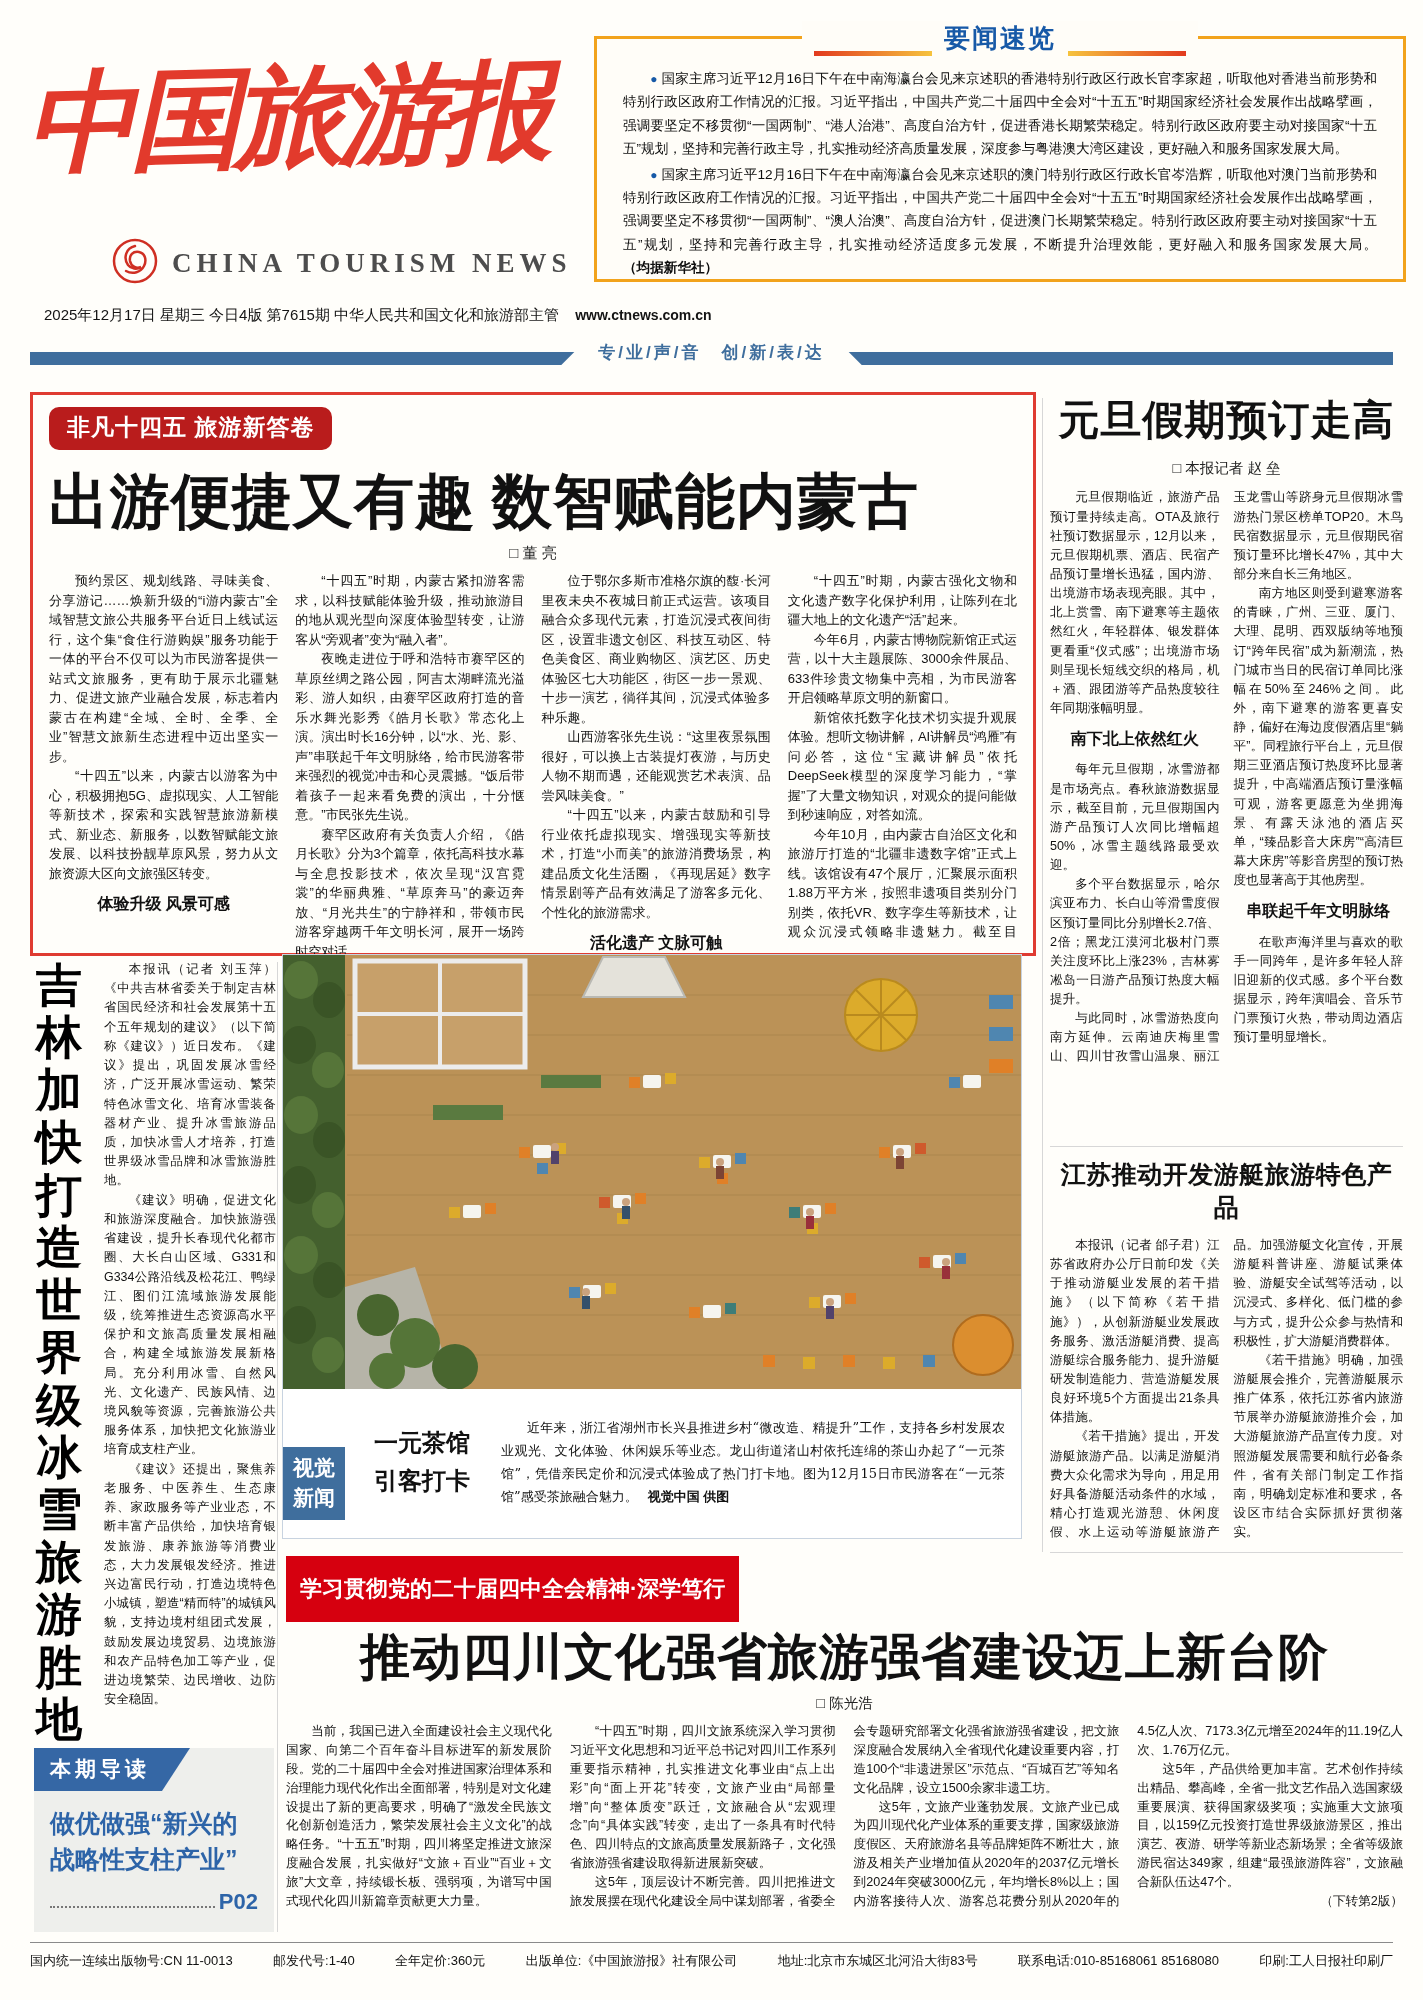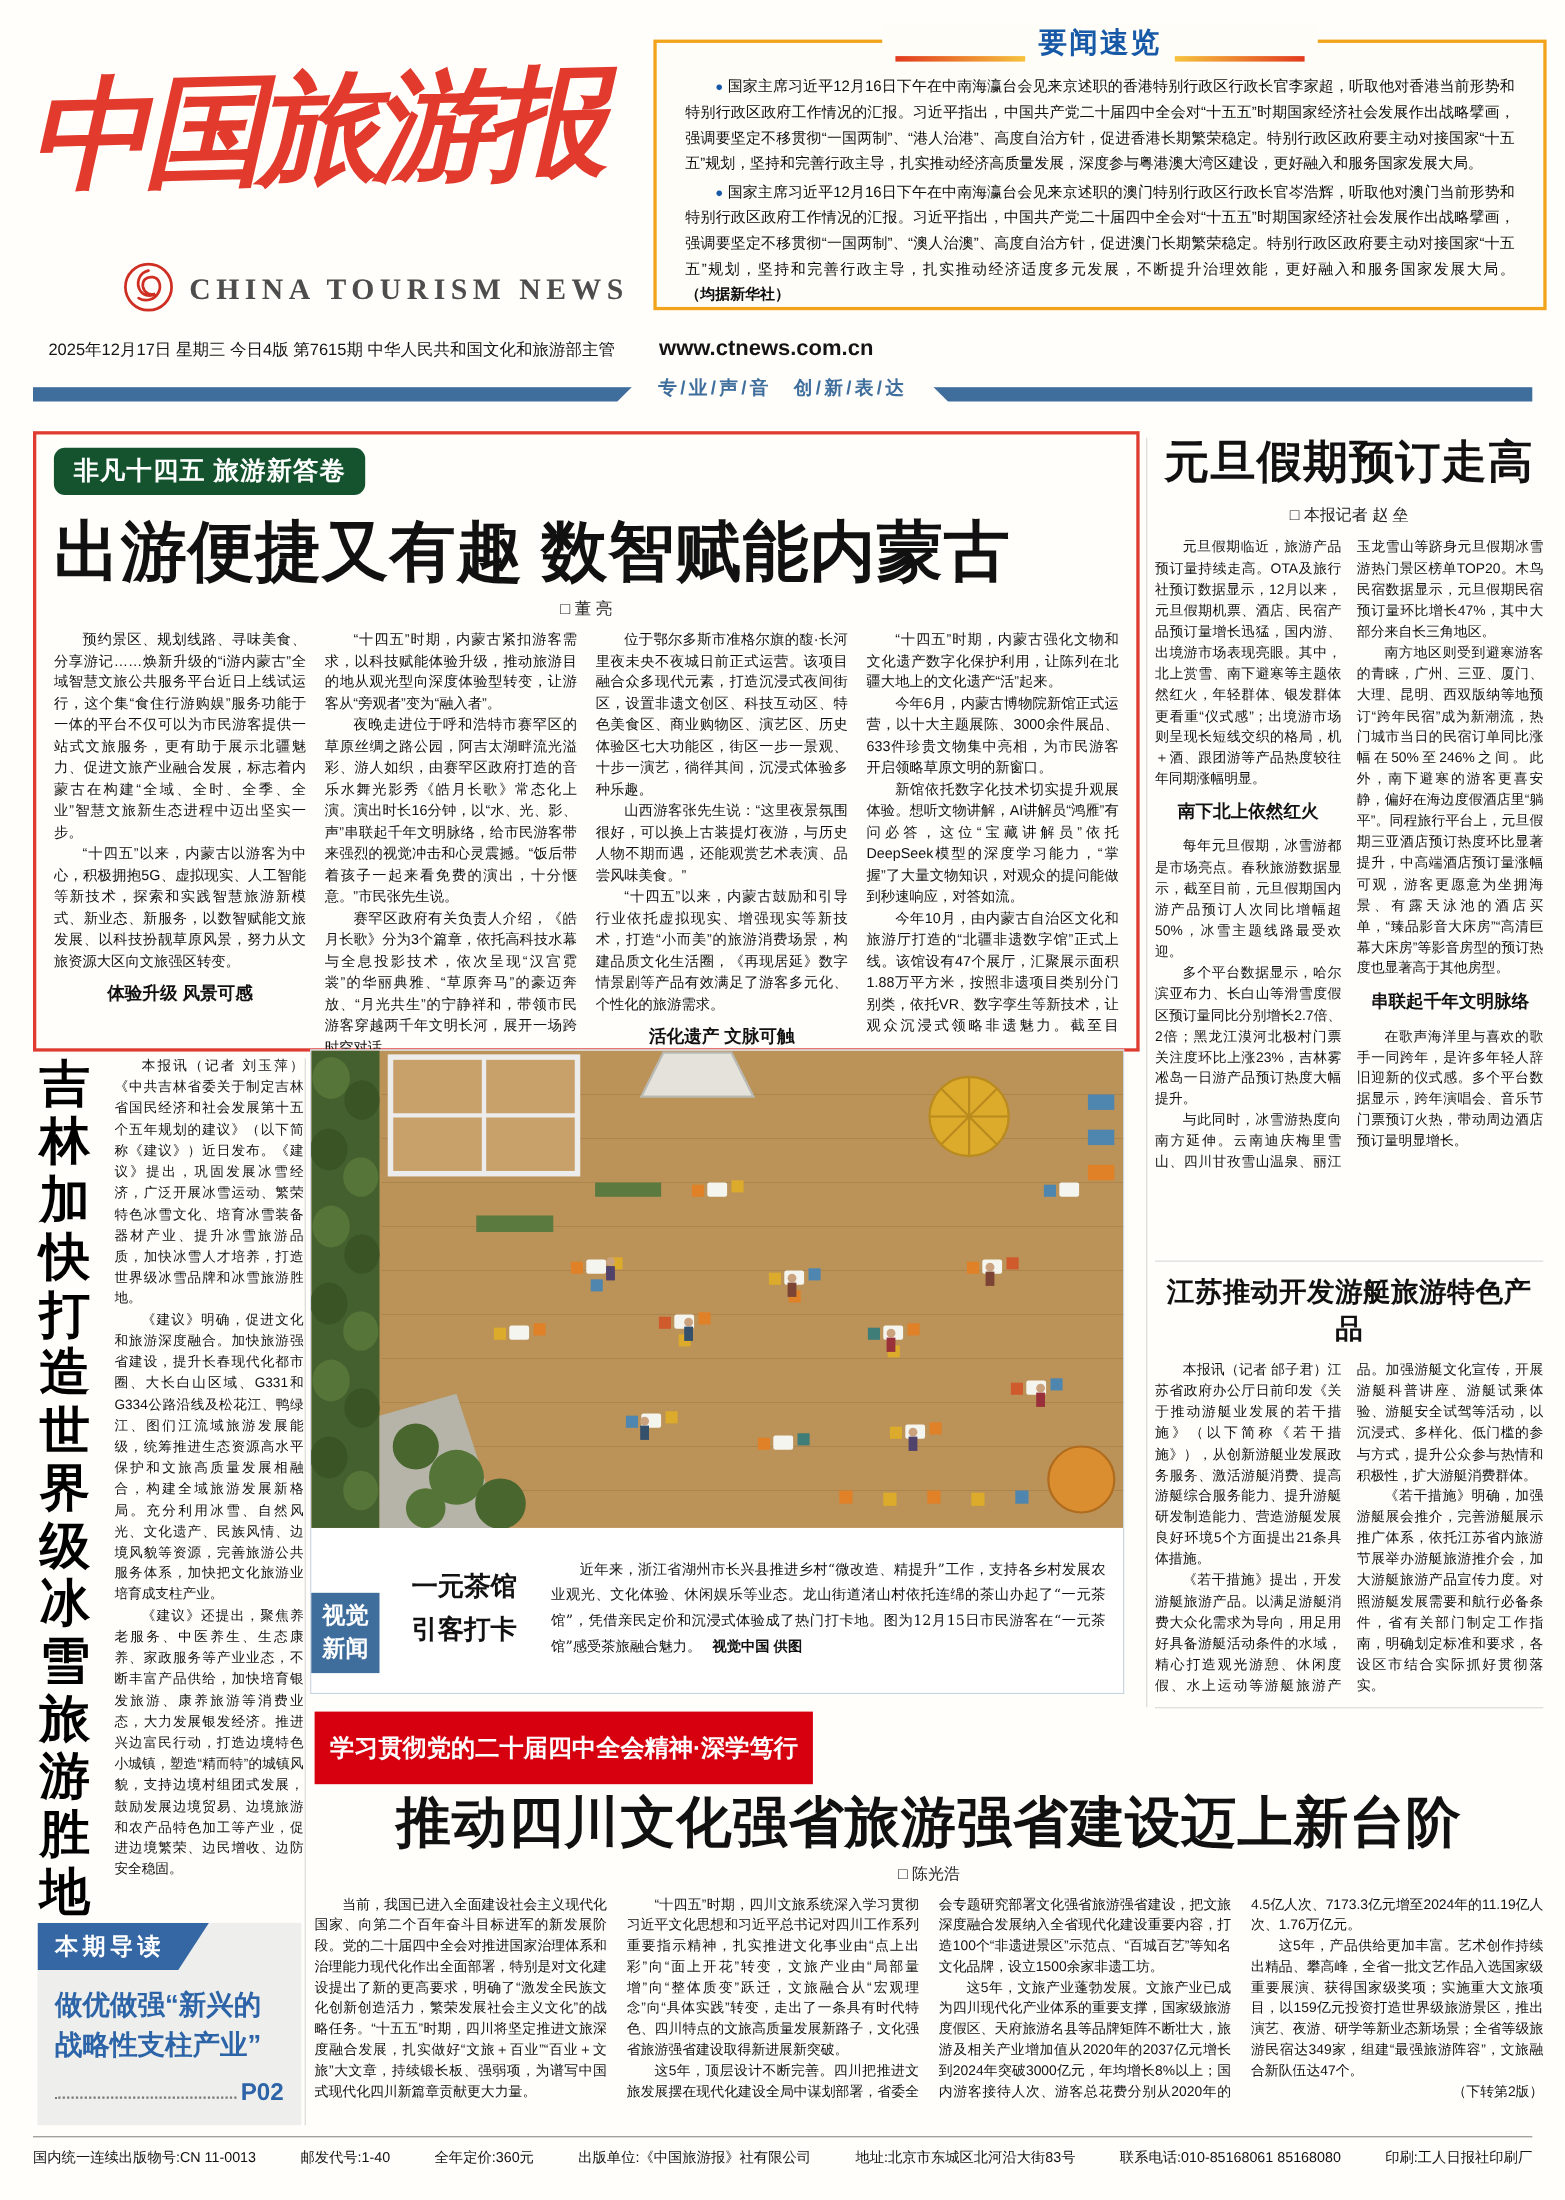--- a/index.html
+++ b/index.html
@@ -11,21 +11,21 @@
   
   .logo-script{position:absolute;left:26px;top:16px;width:566px;height:212px;
     font-family:"DejaVu Serif","Liberation Serif",serif;font-style:italic;font-weight:bold;
     font-size:110px;line-height:200px;color:#e23a2c;letter-spacing:-6px;transform:rotate(-1.5deg);
     white-space:nowrap;}
   .logo-row{position:absolute;left:112px;top:238px;display:flex;align-items:center;gap:14px;}
   .logo-en{font-family:"Liberation Serif","DejaVu Serif",serif;font-weight:bold;font-size:27px;
     letter-spacing:5px;color:#4d4d4d;}
   .dateline-row{position:absolute;left:44px;top:306px;display:flex;gap:16px;align-items:baseline;white-space:nowrap;}
   .dateline{font-size:15px;color:#141414;}
-  .website{font-size:20px;font-weight:bold;color:#141414;margin-left:24px;}
+  .website{font-size:14px;font-weight:bold;color:#141414;}
 
   
   .brief{position:absolute;left:594px;top:36px;width:812px;height:246px;border:3px solid #f2a31c;
     background:#fffdf8;padding:26px 26px 8px;}
   .brief-head{position:absolute;top:-18px;left:50%;transform:translateX(-50%);
     display:flex;align-items:flex-end;gap:12px;background:#fffdf8;padding:0 12px;}
   .brief-bar{width:118px;height:5px;background:linear-gradient(90deg,#e23a1f,#f6c33e);}
   .brief-bar.rev{background:linear-gradient(270deg,#e23a1f,#f6c33e);}
   .brief-title{font-size:26px;font-weight:900;color:#1759a7;letter-spacing:2px;white-space:nowrap;}
   .brief-p{font-size:13.6px;line-height:1.72;text-align:justify;margin:2px 0;text-indent:2em;color:#0d0d0d;}
@@ -34,21 +34,21 @@
 
   
   .band{position:absolute;left:30px;top:352px;width:1363px;height:13px;background:#3f6e9d;}
   .band-notch{position:absolute;left:50%;top:-12px;transform:translateX(-50%);background:#fffefa;
     height:26px;padding:0 38px;clip-path:polygon(26px 0,calc(100% - 26px) 0,100% 100%,0 100%);}
   .band-text{color:#3f6e9d;font-weight:bold;font-size:17px;letter-spacing:3px;line-height:25px;white-space:nowrap;}
 
   
   .main-box{position:absolute;left:30px;top:392px;width:1006px;height:564px;border:3px solid #df3b31;
     padding:12px 16px 10px;}
-  .main-tag{display:inline-block;background:#14532d;color:#fff;font-size:23px;font-weight:bold;
+  .main-tag{display:inline-block;background:#b91c1c;color:#fff;font-size:23px;font-weight:bold;
     padding:5px 18px 7px;border-radius:10px;letter-spacing:1px;}
   .main-headline{font-weight:900;font-size:60px;letter-spacing:1px;margin-top:18px;line-height:1.15;}
   .main-byline{text-align:center;font-size:15px;margin:7px 0 8px;color:#222;}
   .cols{text-align:justify;overflow:hidden;}
   .cols p{margin:0;text-indent:2em;}
   .subhead{font-weight:bold;font-size:16px;text-align:center;text-indent:0 !important;margin:9px 0 !important;}
   .continued{text-align:right;text-indent:0 !important;}
   .main-cols{column-count:4;column-gap:17px;height:392px;font-size:13px;line-height:1.5;}
 
   

